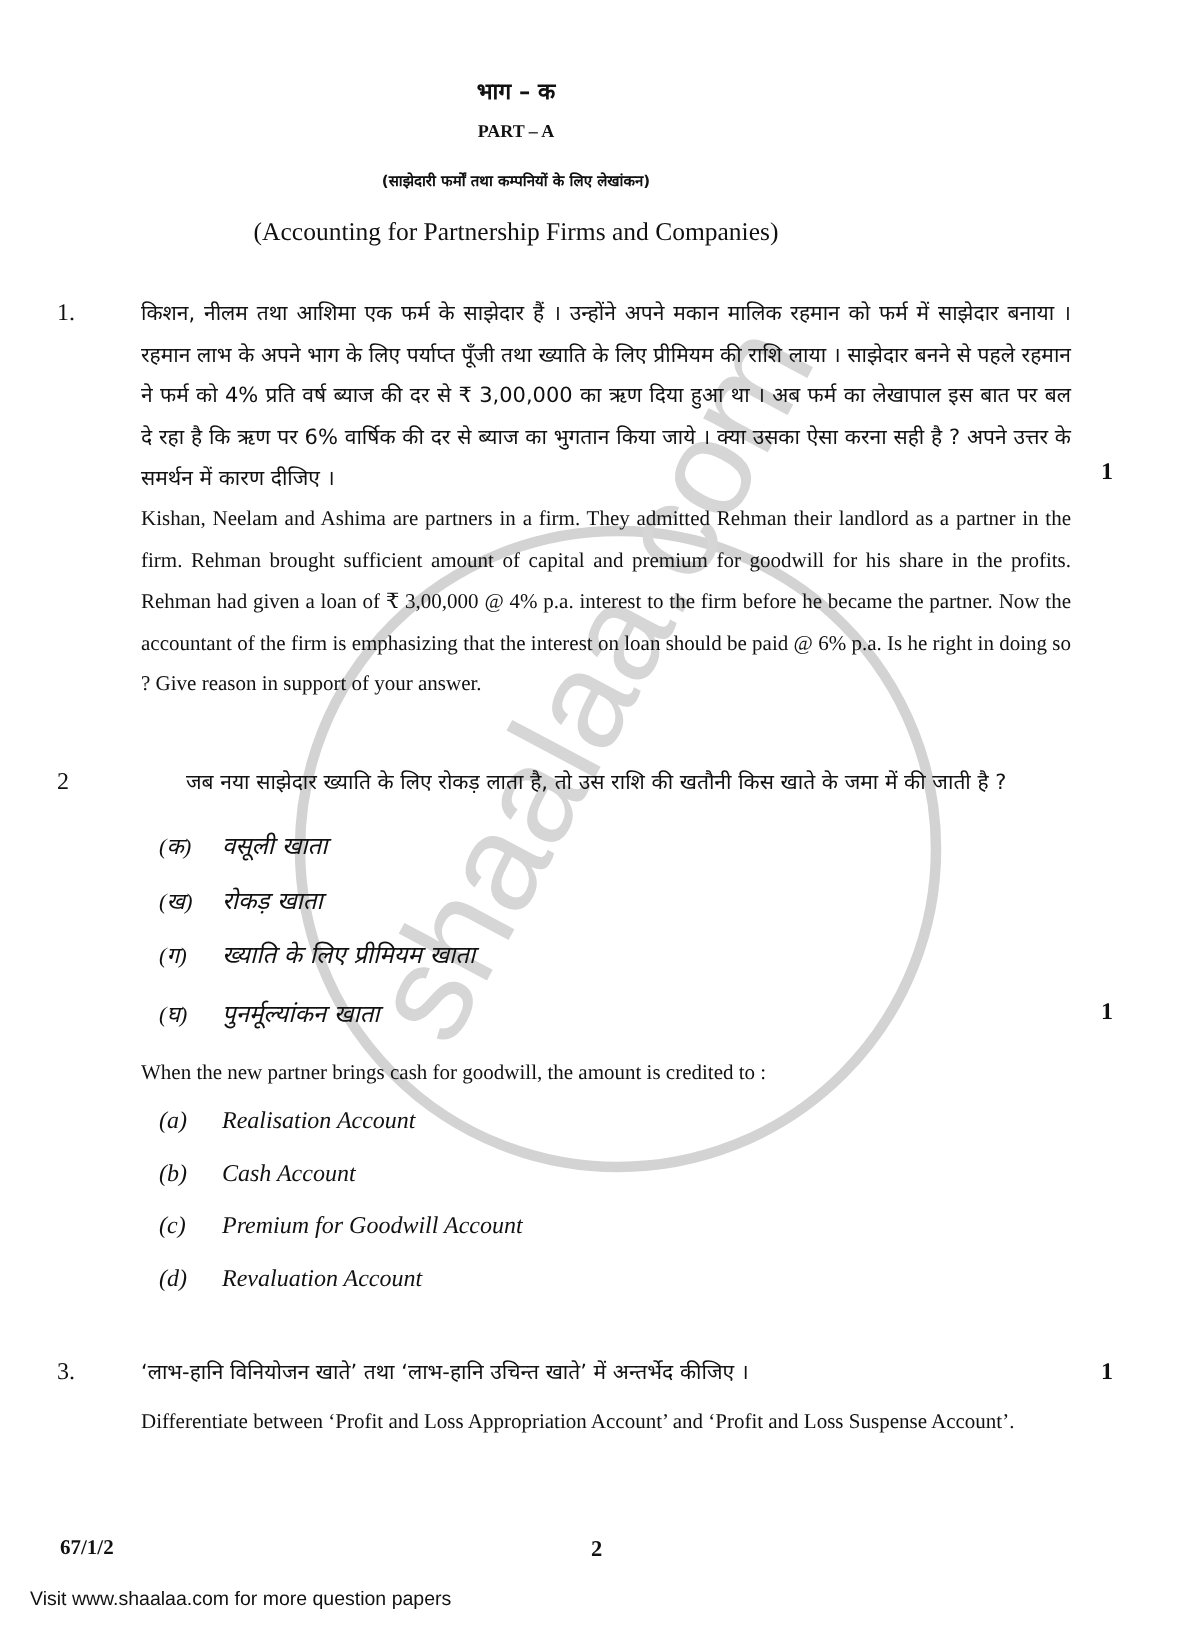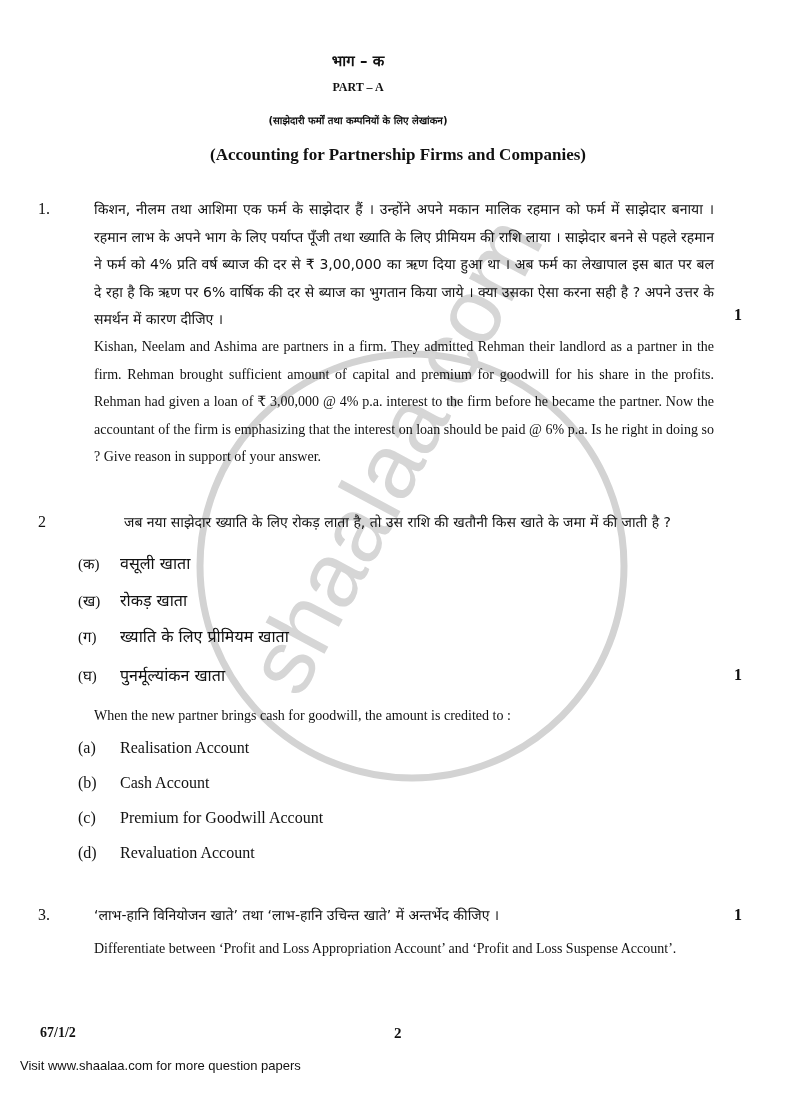--- a/index.html
+++ b/index.html
@@ -1,30 +1,30 @@
 <!DOCTYPE html>
 <html><head>
 <meta charset="utf-8">
 <style>
   html, body { margin: 0; padding: 0; background: #ffffff; }
   body { width: 800px; height: 1097px; position: relative; overflow: hidden;
          font-family: "Liberation Serif", "DejaVu Serif", serif; color: #111; }
   .abs { position: absolute; }
-  .center { left: 14px; width: 688px; text-align: center; }
+  .center { left: 0; width: 688px; text-align: center; }
   .hdr-hi { top: 50px; font-size: 15px; font-weight: bold; font-family: "DejaVu Sans", sans-serif; }
   .hdr-en { top: 80px; font-size: 12px; font-weight: bold; }
   .hdr-hi-sub { top: 113px; font-size: 10px; font-weight: bold; font-family: "DejaVu Sans", sans-serif; }
-  .hdr-en-sub { top: 145px; font-size: 17px; font-weight: bold; padding-left: 40px; }
+  .hdr-en-sub { top: 145px; font-size: 17px; font-weight: normal; }
 
   .qnum { left: 38px; font-size: 16px; }
   .marks { left: 734px; font-size: 16px; font-weight: bold; }
   .hi { font-family: "DejaVu Sans", sans-serif; font-size: 13.5px; }
   .para { left: 94px; width: 620px; font-size: 14px; line-height: 27.5px; text-align: justify; }
   .para.hi { line-height: 27.5px; }
-  .opt { left: 78px; font-size: 16px; }
+  .opt { left: 106px; font-size: 16px; font-style: italic; }
   .opt .lbl { display: inline-block; width: 42px; }
   .opt.hi .lbl { font-family: "Liberation Serif", serif; font-size: 15px; }
 
   .footer-code { left: 40px; top: 1025px; font-size: 14px; font-weight: bold; }
   .footer-page { left: 394px; top: 1025px; font-size: 15px; font-weight: bold; }
   .visit { left: 20px; top: 1058px; font-family: "Liberation Sans", sans-serif; font-size: 13px; color: #111; }
 
   .watermark { position: absolute; left: 0; top: 0; width: 800px; height: 1097px; pointer-events: none; }
 </style>
 </head>

